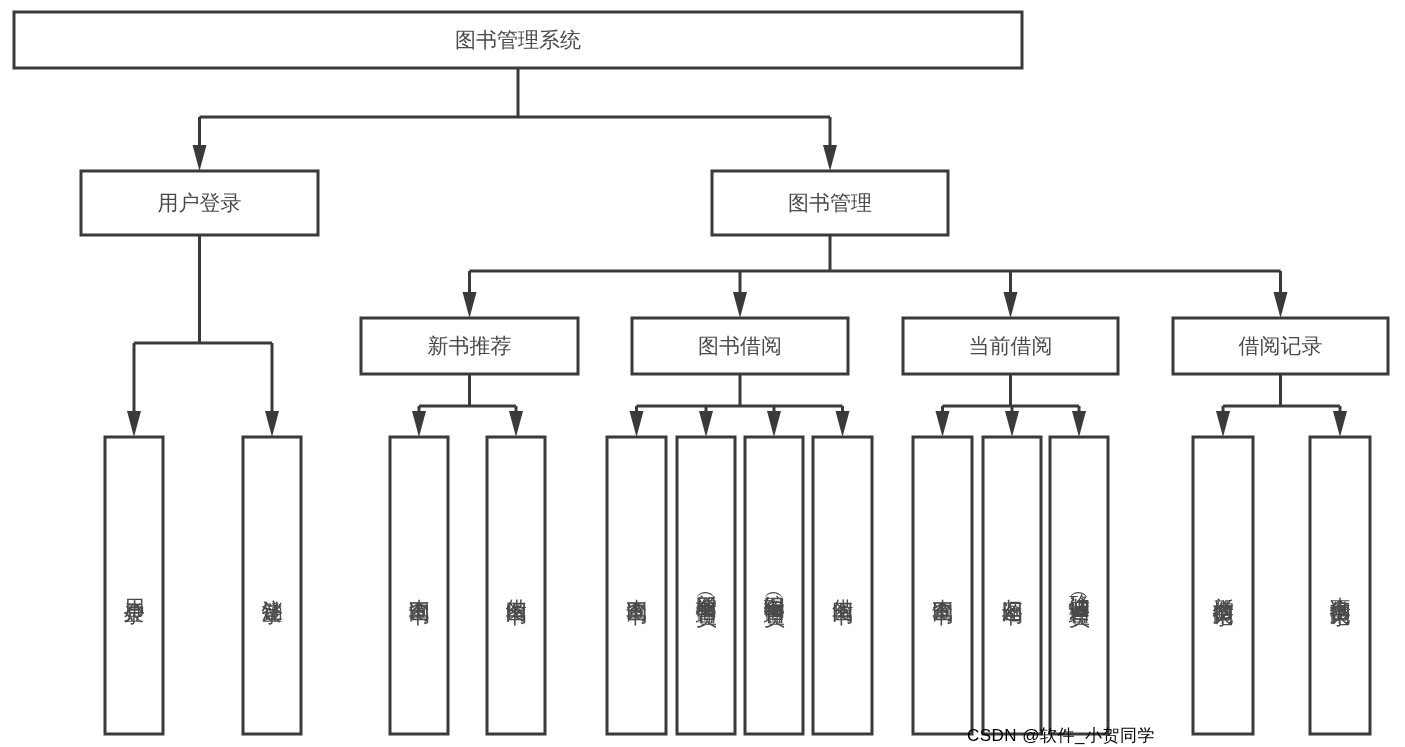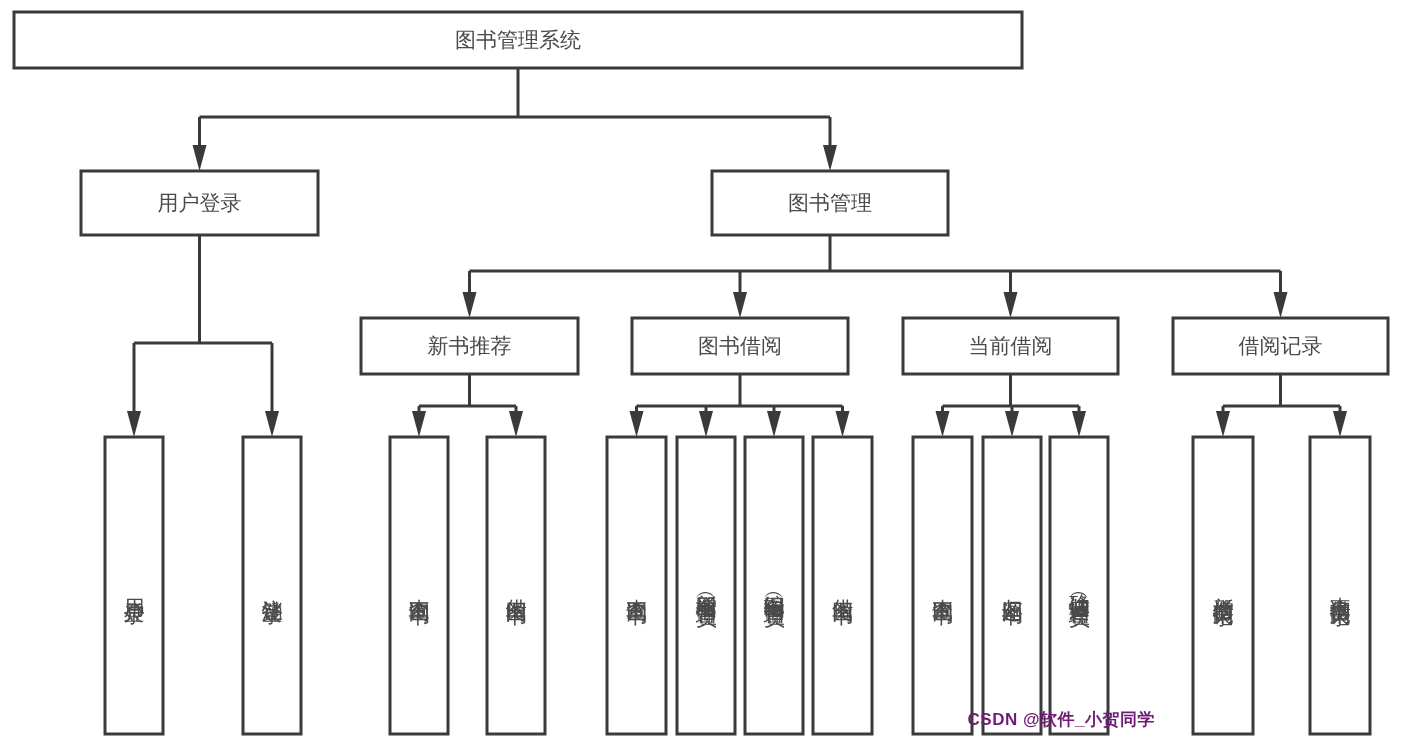--- a/index.html
+++ b/index.html
@@ -61,28 +61,27 @@
     display: flex;
     align-items: center;
     justify-content: center;
     text-align: center;
     user-select: none;
     white-space: nowrap;
   }
   .watermark {
     position: absolute;
     right: 8px;
-    bottom: 16px;
+    bottom: 0;
     font-family: "Liberation Sans", "DejaVu Sans", sans-serif;
     font-size: 17px;
-    color: #701a75;
+    color: #000000;
     letter-spacing: 0.5px;
     white-space: nowrap;
     pointer-events: none;
-    font-weight: bold;
   }
 </style>
 </head>
 <body>
 
 <div id="diagram-root">
 
   <svg class="canvas" viewBox="0 0 1405 747">
     <defs></defs>
     <g id="connectors-layer">

